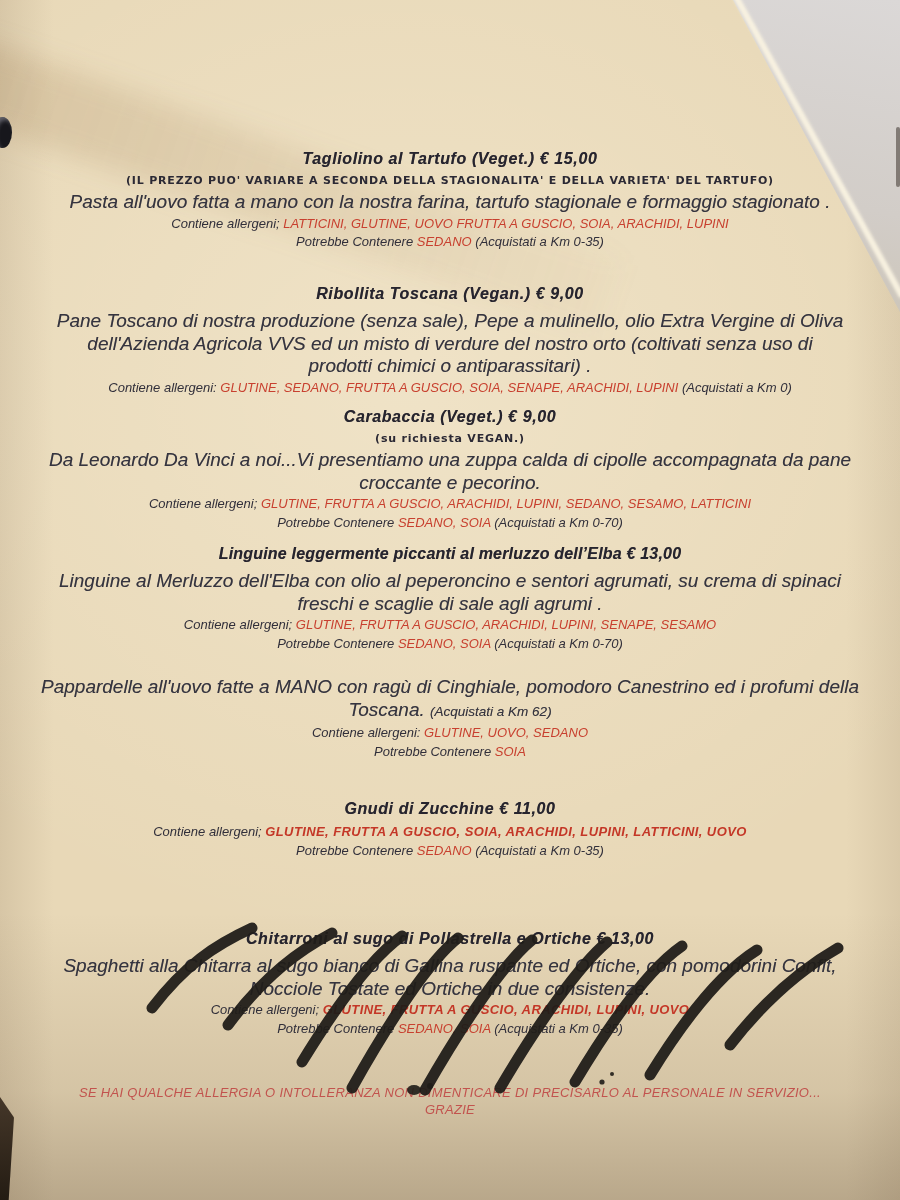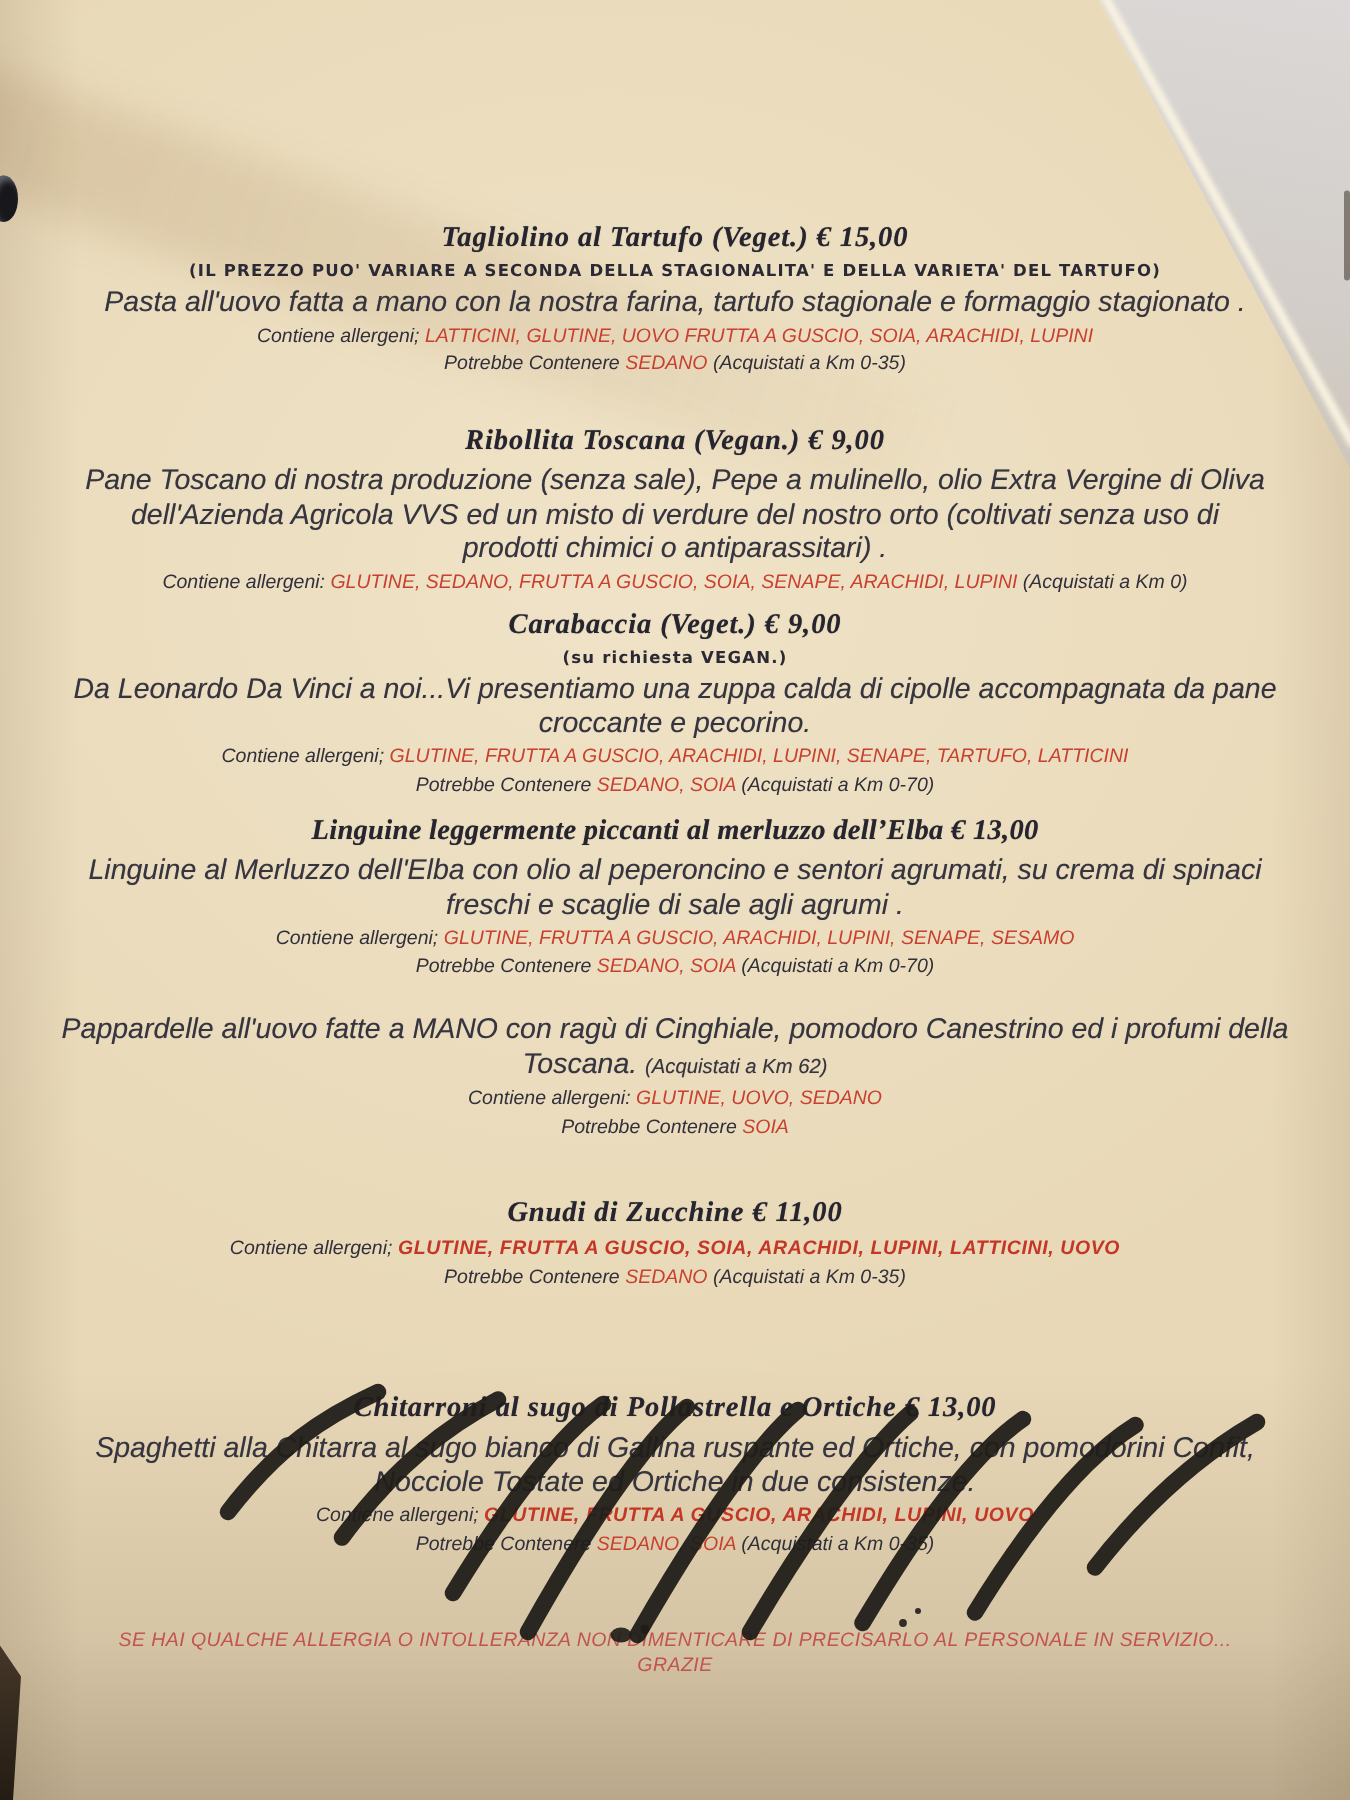--- a/index.html
+++ b/index.html
@@ -36,22 +36,22 @@
     position:absolute;left:0;top:1097px;width:14px;height:103px;
     background:linear-gradient(180deg,#453729,#241c13);
     clip-path:polygon(0 0,100% 20%,62% 100%,0 100%);
   }
   .sliver-right{
     position:absolute;right:0;top:127px;width:4px;height:60px;
     background:rgba(62,53,46,0.55);border-radius:2px;filter:blur(0.5px);
   }
   .item,.footer{position:absolute;left:40px;width:820px;text-align:center;}
   .t{
-    font-family:Liberation Serif, serif;font-weight:bold;font-style:italic;
-    font-size:19px;line-height:26px;color:#26242e;letter-spacing:0.6px;
+    font-family:Liberation Sans, sans-serif;font-weight:bold;font-style:italic;
+    font-size:16px;line-height:26px;color:#26242e;letter-spacing:0.6px;
     text-shadow:0 0 0.6px rgba(38,36,46,0.55);
   }
   .sub{
     font-family:"DejaVu Sans", sans-serif;font-weight:bold;
     font-size:11px;line-height:15px;color:#2b2934;letter-spacing:0.8px;margin-top:1px;
   }
   .sub:empty{display:none;}
   .desc{
     font-style:italic;font-size:19px;line-height:22.5px;color:#35343f;margin-top:3px;
     text-shadow:0 0 0.5px rgba(53,52,63,0.4);
@@ -100,21 +100,21 @@
       <span class="dark">(Acquistati a Km 0)</span>
     </div>
   </section>
 
   <section class="item" style="top:404px">
     <div class="t">Carabaccia (Veget.) € 9,00</div>
     <div class="sub">(su richiesta VEGAN.)</div>
     <div class="desc">Da Leonardo Da Vinci a noi...Vi presentiamo una zuppa calda di cipolle accompagnata da pane croccante e pecorino.</div>
     <div class="alg">
       <span class="dark">Contiene allergeni;</span>
-      <span class="red">GLUTINE, FRUTTA A GUSCIO, ARACHIDI, LUPINI, SENAPE, TARTUFO, LATTICINI</span>
+      <span class="red">GLUTINE, FRUTTA A GUSCIO, ARACHIDI, LUPINI, SEDANO, SESAMO, LATTICINI</span>
     </div>
     <div class="alg">
       <span class="dark">Potrebbe Contenere</span>
       <span class="red">SEDANO, SOIA</span>
       <span class="dark">(Acquistati a Km 0-70)</span>
     </div>
   </section>
 
   <section class="item" style="top:541px">
     <div class="t" style="letter-spacing:0.2px">Linguine leggermente piccanti al merluzzo dell’Elba € 13,00</div>

